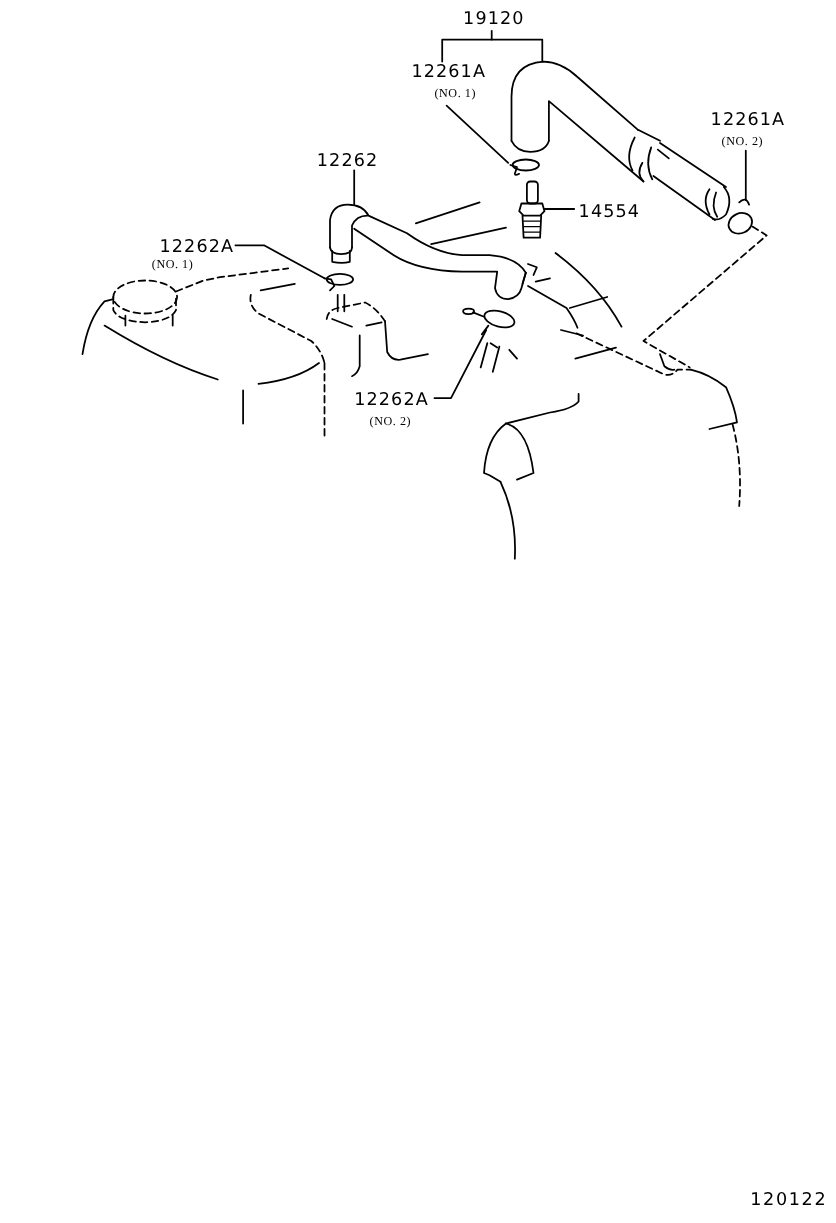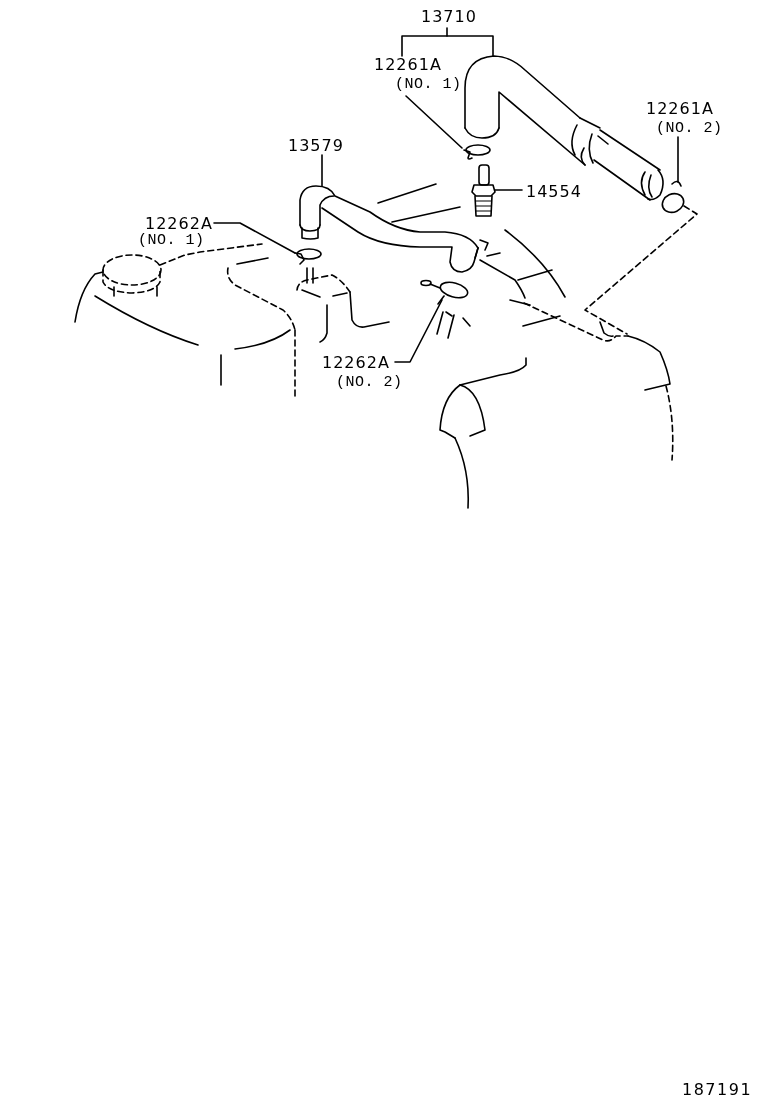--- a/index.html
+++ b/index.html
@@ -1,19 +1,19 @@
 <!DOCTYPE html>
 <html><head>
   <meta charset="utf-8">
   <style>
     html, body { margin: 0; padding: 0; background: #ffffff; }
     body { width: 760px; height: 1112px; position: relative; overflow: hidden; font-family: "DejaVu Sans", sans-serif; }
     .canvas { position: absolute; left: 0; top: 0; width: 760px; height: 1112px; }
     .label { position: absolute; font-family: "DejaVu Sans", sans-serif; font-size: 16px; color: #000; letter-spacing: 1px; line-height: 18px; white-space: nowrap; }
-    .sub { position: absolute; font-family: Liberation Mono, monospace; font-size: 15px; color: #000; letter-spacing: 0.5px; line-height: 18px; white-space: nowrap; }
+    .sub { position: absolute; font-family: Liberation Serif, serif; font-size: 11px; color: #000; letter-spacing: 0.5px; line-height: 18px; white-space: nowrap; }
     .fig-id { position: absolute; font-family: "DejaVu Sans", sans-serif; font-size: 16px; letter-spacing: 1.5px; color: #000; }
     svg path, svg line, svg ellipse, svg polyline, svg rect { fill: none; stroke: #000; stroke-width: 1.6; stroke-linecap: round; stroke-linejoin: round; }
     svg .dash { stroke-dasharray: 6 4; }
     svg .thin { stroke-width: 1.1; }
   </style>
 </head>
 <body>
 
 <svg class="canvas" viewBox="0 0 760 1112" xmlns="http://www.w3.org/2000/svg">
 
@@ -127,31 +127,31 @@
     <path d="M600,322 L604,333 Q609,337 613,336"></path>
     <path d="M628,336 Q645,340 660,352 Q668,370 670,384 L645,390"></path>
     <path d="M666,386 Q675,420 672,460" class="dash"></path>
     <path d="M526,358 L526,365 Q520,372 500,375 L460,385"></path>
     <path d="M460,385 Q442,398 440,430 L445,432 L455,438"></path>
     <path d="M460,385 Q480,390 485,430 L470,436"></path>
     <path d="M455,438 Q470,470 468,508"></path>
   </g>
 </svg>
 
-<div class="label" style="left:421px; top:8px;">13710</div>
+<div class="label" style="left:421px; top:8px;">19120</div>
 
 <div class="label" style="left:374px; top:56px;">12261A</div>
 <div class="sub" style="left:395px; top:76px;">(NO. 1)</div>
 
 <div class="label" style="left:646px; top:100px;">12261A</div>
 <div class="sub" style="left:656px; top:120px;">(NO. 2)</div>
 
-<div class="label" style="left:288px; top:137px;">13579</div>
+<div class="label" style="left:288px; top:137px;">12262</div>
 
 <div class="label" style="left:526px; top:183px;">14554</div>
 
 <div class="label" style="left:145px; top:215px;">12262A</div>
 <div class="sub" style="left:138px; top:232px;">(NO. 1)</div>
 
 <div class="label" style="left:322px; top:354px;">12262A</div>
 <div class="sub" style="left:336px; top:374px;">(NO. 2)</div>
 
-<div class="fig-id" style="left:682px; top:1080px;">187191</div>
+<div class="fig-id" style="left:682px; top:1080px;">120122</div>
 
 </body></html>

